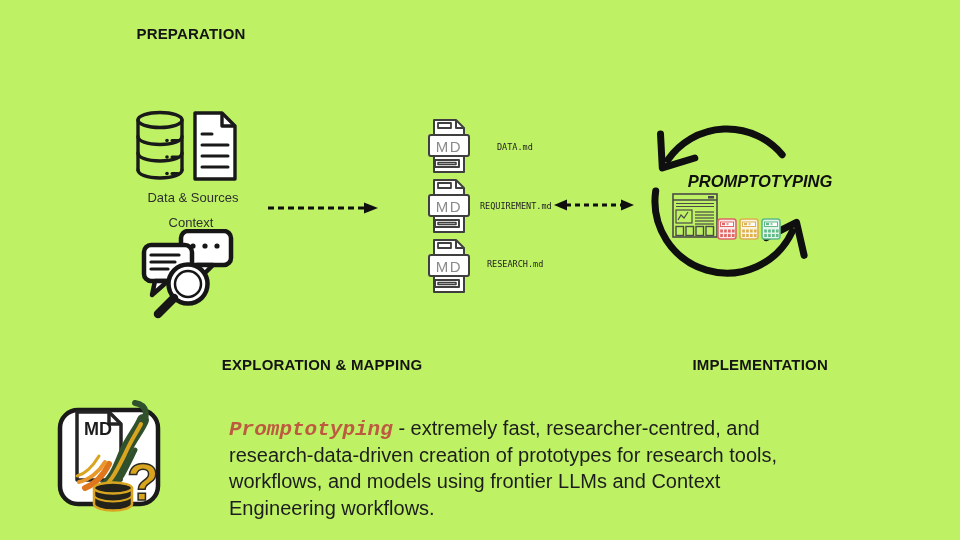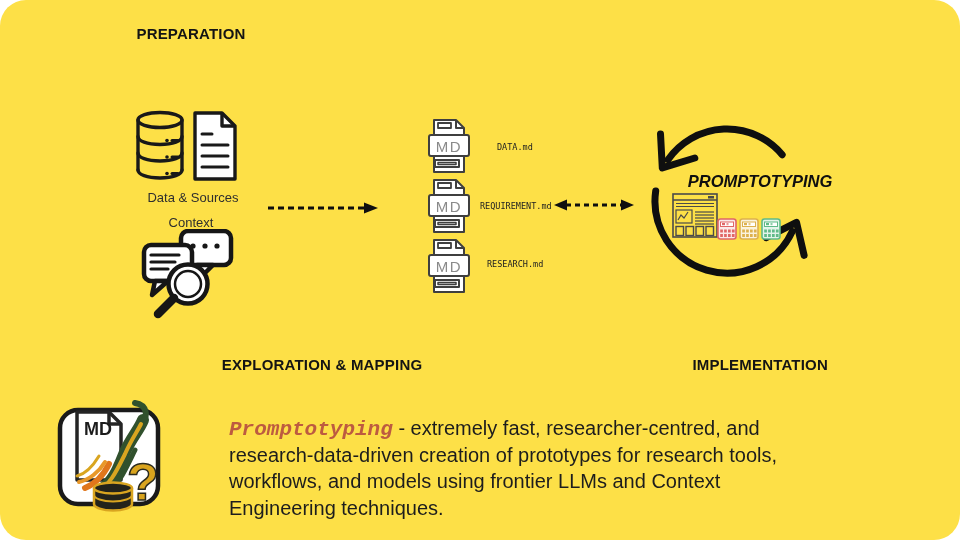--- a/index.html
+++ b/index.html
@@ -1,17 +1,17 @@
 <!DOCTYPE html>
 <html><head>
 <meta charset="utf-8">
 <style>
   html,body{margin:0;padding:0;background:#fff;}
-  .slide{position:relative;width:960px;height:540px;background:#fde047;overflow:hidden;
-         font-family:"Liberation Sans",sans-serif;color:#151515;border-radius:26px;}
+  .slide{position:relative;width:960px;height:540px;background:#bef264;overflow:hidden;
+         font-family:"Liberation Sans",sans-serif;color:#151515;}
   .abs{position:absolute;}
   .phase{position:absolute;font-weight:bold;font-size:15px;letter-spacing:.2px;
          color:#141414;text-align:center;white-space:nowrap;}
   .cap{position:absolute;font-size:13px;color:#2e2e2e;text-align:center;white-space:nowrap;}
   .md-label{position:absolute;font-family:"DejaVu Sans Mono","Liberation Mono",monospace;
             font-size:8.5px;color:#222;white-space:nowrap;}
   .cycle-title{position:absolute;font-size:16.5px;font-weight:bold;font-style:italic;
                color:#0f0f0f;text-align:center;white-space:nowrap;}
   .cycle-sub{position:absolute;font-size:16px;letter-spacing:1.2px;color:#1c1c1c;
              text-align:center;white-space:nowrap;}
@@ -242,16 +242,16 @@
       <path d="M39 88 V104 C39 107.5 47.5 110.5 58 110.5 C68.5 110.5 77 107.5 77 104 V88"></path>
       <ellipse cx="58" cy="88" rx="19" ry="5.5"></ellipse>
       <path d="M39 95 C39 98.5 47.5 101.5 58 101.5 C68.5 101.5 77 98.5 77 95" fill="none" stroke-width="2"></path>
     </g>
   </svg>
 
   <div class="desc">
     <div class="desc-line"><span class="term">Promptotyping</span><span> - extremely fast, researcher-centred, and</span></div>
     <div class="desc-line">research-data-driven creation of prototypes for research tools,</div>
     <div class="desc-line">workflows, and models using frontier LLMs and Context</div>
-    <div class="desc-line">Engineering techniques.</div>
+    <div class="desc-line">Engineering workflows.</div>
   </div>
 
 </div>
 
 </body></html>

